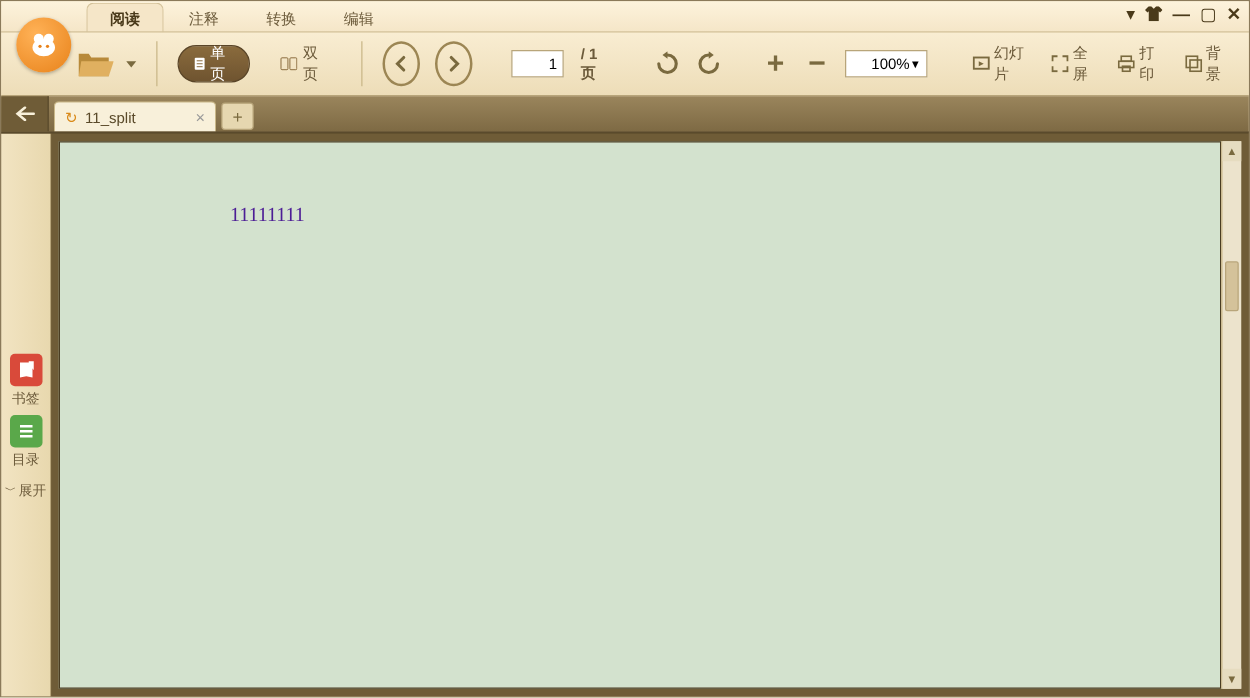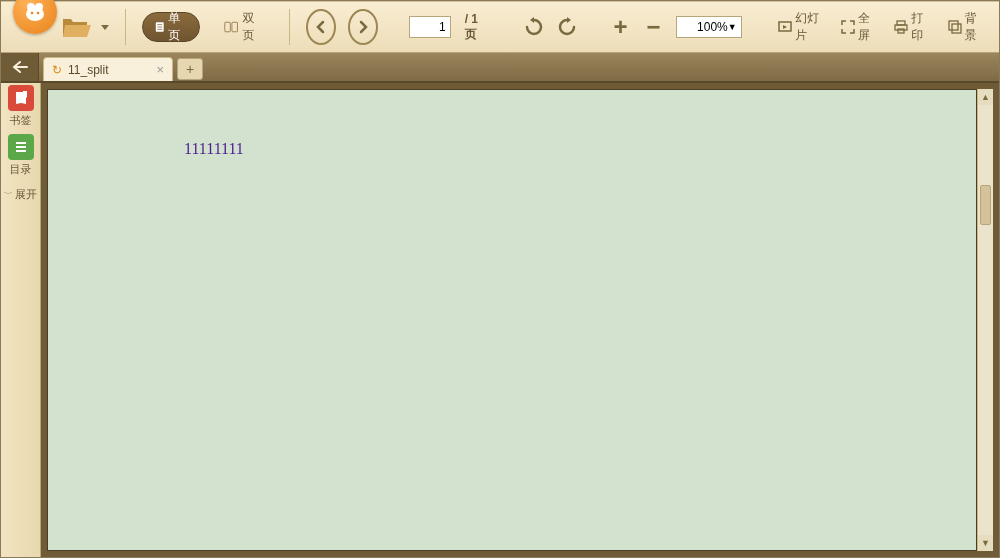--- a/index.html
+++ b/index.html
@@ -44,21 +44,21 @@
 
 .doctab-row { height: 28px; background: linear-gradient(#9a855c,#7e6a44); display:flex; align-items:flex-end; padding-left:42px; position:relative;}
 .back-arrow { position:absolute; left:0; top:0; width:38px; height:28px; background:#6f5c37; display:flex; align-items:center; justify-content:center; color:#f8f0da; cursor:pointer; border-right:1px solid #5a4a2c;}
 .doctab { height:24px; background:#f8f0da; border-top-left-radius:4px; border-top-right-radius:4px; display:flex; align-items:center; padding:0 8px; font-size:12px; color:#5a4a2a; gap:6px; margin-right:4px; min-width:130px; position:relative; top:0; border:1px solid #c9b788; border-bottom:none;}
 .doctab .refresh { color:#d98a1a; font-size:12px;}
 .doctab .close { margin-left:auto; color:#999; cursor:pointer; font-size:13px;}
 .newtab { width:26px; height:22px; background:#e6d7b0; border:1px solid #b8a57a; border-radius:3px; display:flex; align-items:center; justify-content:center; color:#7a6a3f; cursor:pointer; font-size:14px; position:relative; top:-1px;}
 
 
 .body { flex:1; display:flex; background:#6f5c37; border-top:2px solid #5a4a2c; min-height:0;}
-.sidebar { width:40px; background:linear-gradient(to right,#f2e4c2,#e8d8ae); border-right:1px solid #b8a57a; display:flex; flex-direction:column; align-items:center; padding-top:0; gap:2px;}
+.sidebar { width:40px; background:linear-gradient(to right,#f2e4c2,#e8d8ae); border-right:1px solid #b8a57a; display:flex; flex-direction:column; align-items:center; padding-top:16px; gap:2px;justify-content:center;}
 .side-btn { width:30px; display:flex; flex-direction:column; align-items:center; gap:2px; cursor:pointer; padding:2px 0;}
 .side-btn .ic { width:26px; height:26px; border-radius:4px; display:flex; align-items:center; justify-content:center; font-size:14px; color:#fff;}
 .side-btn .lbl { font-size:11px; color:#6b5a3a;}
 .expand { margin-top:6px; font-size:11px; color:#6b5a3a; cursor:pointer; display:flex; align-items:center; gap:2px;}
 
 .content-wrap { flex:1; background:#6f5c37; padding:6px; display:flex; min-width:0;}
 .content { flex:1; background:#d3e2ce; border:1px solid #4a3d22; position:relative; overflow:hidden;}
 .doc-text { position:absolute; left:136px; top:50px; font-size:16px; color:#4c1d95; font-family: "SimSun", serif;}
 
 .scrollbar { width:16px; background:#ece3cc; border-left:1px solid #c9b788; position:relative; display:flex; flex-direction:column;}
@@ -66,20 +66,37 @@
 .sb-track { flex:1; position:relative;}
 .sb-thumb { position:absolute; left:2px; right:2px; top:80px; height:40px; background:#d4c29a; border:1px solid #b8a57a; border-radius:2px; cursor:pointer;}
 
 svg { display:block; }
 </style>
 </head>
 <body>
 
 <div class="app">
 
+  <div class="menu-row">
+    <div class="menu-tab active">阅读</div>
+    <div class="menu-tab">注释</div>
+    <div class="menu-tab">转换</div>
+    <div class="menu-tab">编辑</div>
+    <div class="win-controls">
+      <span>▾</span>
+      <span>
+          <svg width="14" height="12" viewBox="0 0 14 12">
+            <path fill="#4a3a1a" d="M3 0 L5 0 L7 2 L9 0 L11 0 L14 3 L12 5 L11 4 L11 12 L3 12 L3 4 L2 5 L0 3 Z"></path>
+          </svg>
+        </span>
+      <span style="font-weight:bold;">—</span>
+      <span>▢</span>
+      <span style="font-weight:bold;">✕</span>
+    </div>
+  </div>
 
   <div class="toolbar">
     <div class="logo">
       <svg class="logo-inner" width="26" height="22" viewBox="0 0 26 22">
           <ellipse cx="13" cy="13" rx="9" ry="7" fill="#fff"></ellipse>
           <circle cx="9" cy="6" r="4" fill="#fff"></circle>
           <circle cx="17" cy="6" r="4" fill="#fff"></circle>
           <circle cx="10" cy="12" r="1.3" fill="#e8821a"></circle>
           <circle cx="16" cy="12" r="1.3" fill="#e8821a"></circle>
         </svg>

